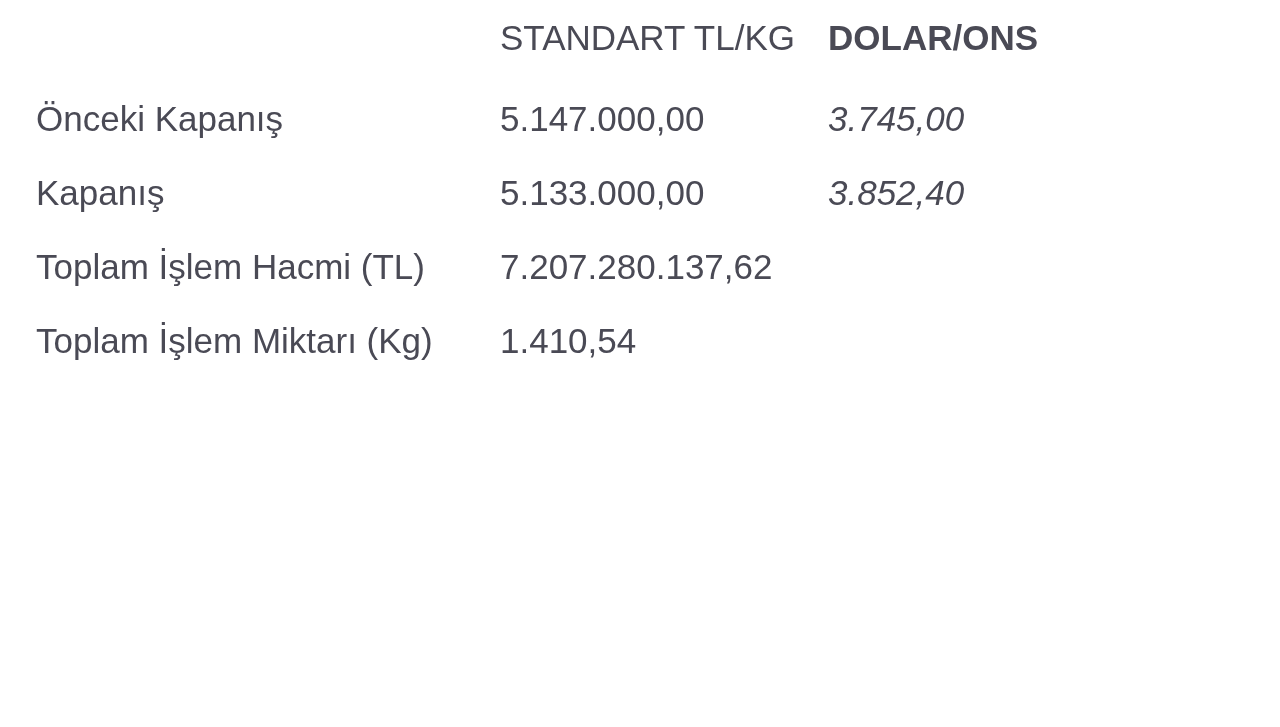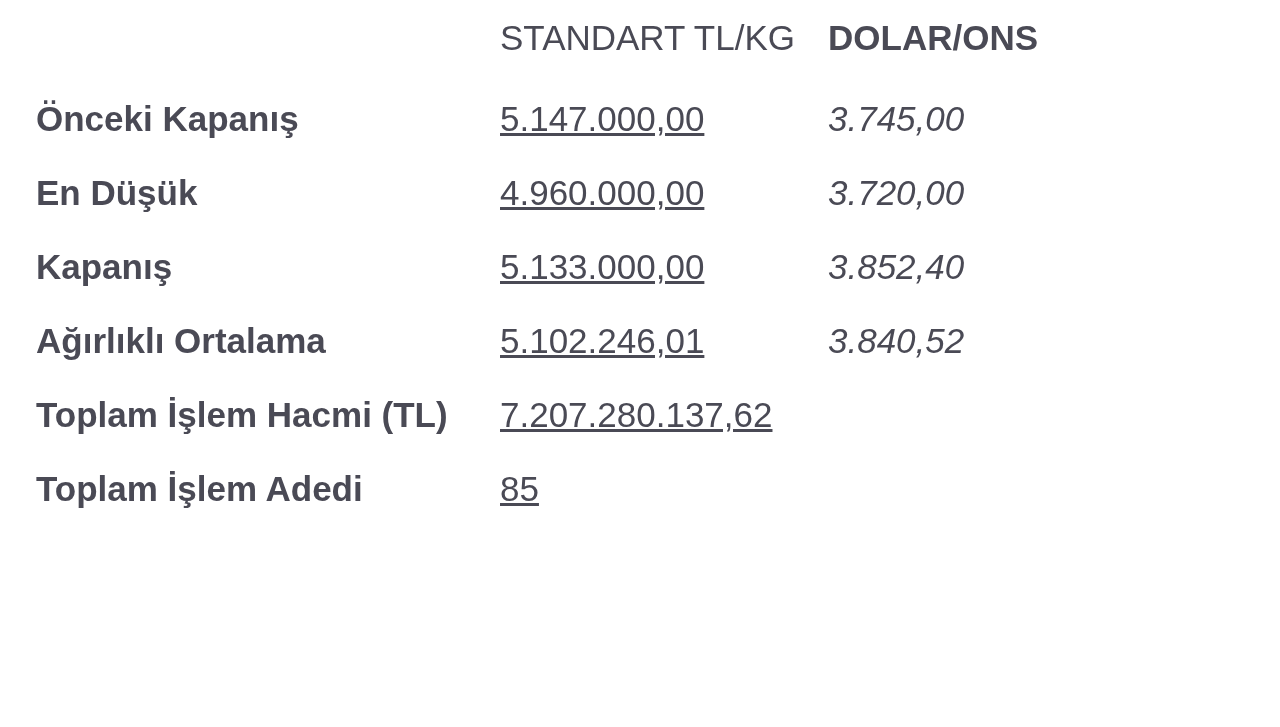--- a/index.html
+++ b/index.html
@@ -45,22 +45,22 @@
 
   tbody td {
     font-size: 35px;
     font-weight: 400;
     color: #4a4a55;
     text-align: left;
     padding: 17px 0 17px 0;
     white-space: nowrap;
     vertical-align: baseline;
   }
-  tbody td.t-label { padding-left: 36px; font-weight: bold; }
-  tbody td.t-standart { padding-left: 0px; text-decoration: underline; }
+  tbody td.t-label { padding-left: 36px; }
+  tbody td.t-standart { padding-left: 0px; }
   tbody td.t-dolar { padding-left: 8px; font-style: italic; }
 </style>
 </head>
 <body>
 
 <div class="sheet">
   <table class="data-table">
     <colgroup>
       <col class="c-label">
       <col class="c-standart">
@@ -73,39 +73,29 @@
         <th class="h-dolar">DOLAR/ONS</th>
       </tr>
     </thead>
     <tbody>
       <tr>
         <td class="t-label">Önceki Kapanış</td>
         <td class="t-standart">5.147.000,00</td>
         <td class="t-dolar">3.745,00</td>
       </tr>
       <tr>
-        <td class="t-label">En Düşük</td>
-        <td class="t-standart">4.960.000,00</td>
-        <td class="t-dolar">3.720,00</td>
-      </tr>
-      <tr>
         <td class="t-label">Kapanış</td>
         <td class="t-standart">5.133.000,00</td>
         <td class="t-dolar">3.852,40</td>
-      </tr>
-      <tr>
-        <td class="t-label">Ağırlıklı Ortalama</td>
-        <td class="t-standart">5.102.246,01</td>
-        <td class="t-dolar">3.840,52</td>
       </tr>
       <tr>
         <td class="t-label">Toplam İşlem Hacmi (TL)</td>
         <td class="t-standart">7.207.280.137,62</td>
         <td class="t-dolar"></td>
       </tr>
       <tr>
-        <td class="t-label">Toplam İşlem Adedi</td>
-        <td class="t-standart">85</td>
+        <td class="t-label">Toplam İşlem Miktarı (Kg)</td>
+        <td class="t-standart">1.410,54</td>
         <td class="t-dolar"></td>
       </tr>
     </tbody>
   </table>
 </div>
 
 </body></html>

